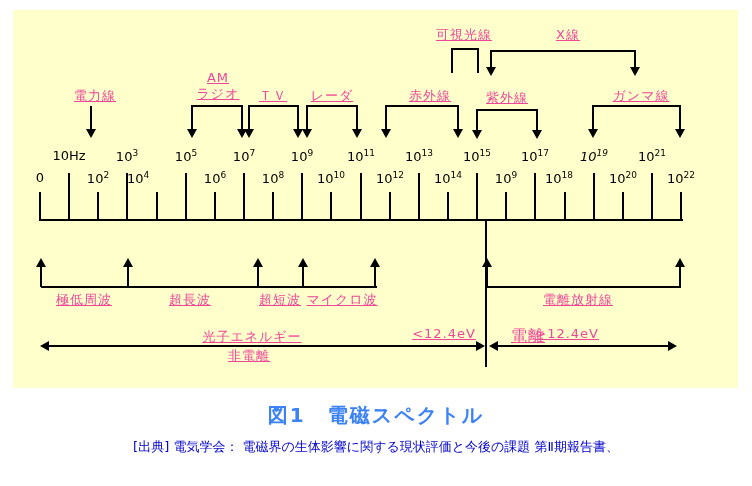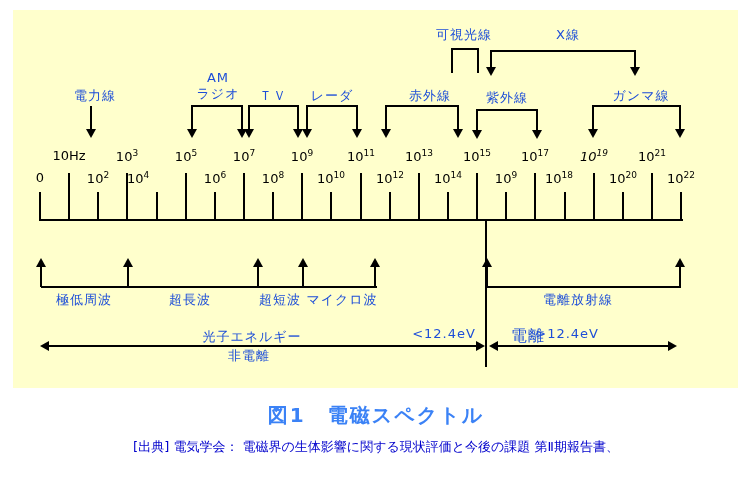--- a/index.html
+++ b/index.html
@@ -12,21 +12,21 @@
     position:relative; width:752px; height:486px; overflow:hidden;
     background:#FFFFFF;
   }
   #panel {
     position:absolute; left:13px; top:10px; width:725px; height:378px;
     background:#FFFFCC;
   }
   .abs { position:absolute; }
   .lbl {
     position:absolute; text-align:center; font-size:13px; line-height:15px;
-    color:#1d4ed8; letter-spacing:1px; white-space:nowrap;
+    color:#ec4899; letter-spacing:1px; white-space:nowrap;text-decoration:underline;
   }
   sup { font-size:9px; }
   #caption-title {
     position:absolute; left:0; top:402px; width:752px; text-align:center;
     font-size:20px; font-weight:bold; letter-spacing:2px; color:#0000CC;
   }
   .src-line {
     position:absolute; left:0; width:752px; text-align:center;
     font-size:13px; color:#0000CC; white-space:nowrap;
   }

